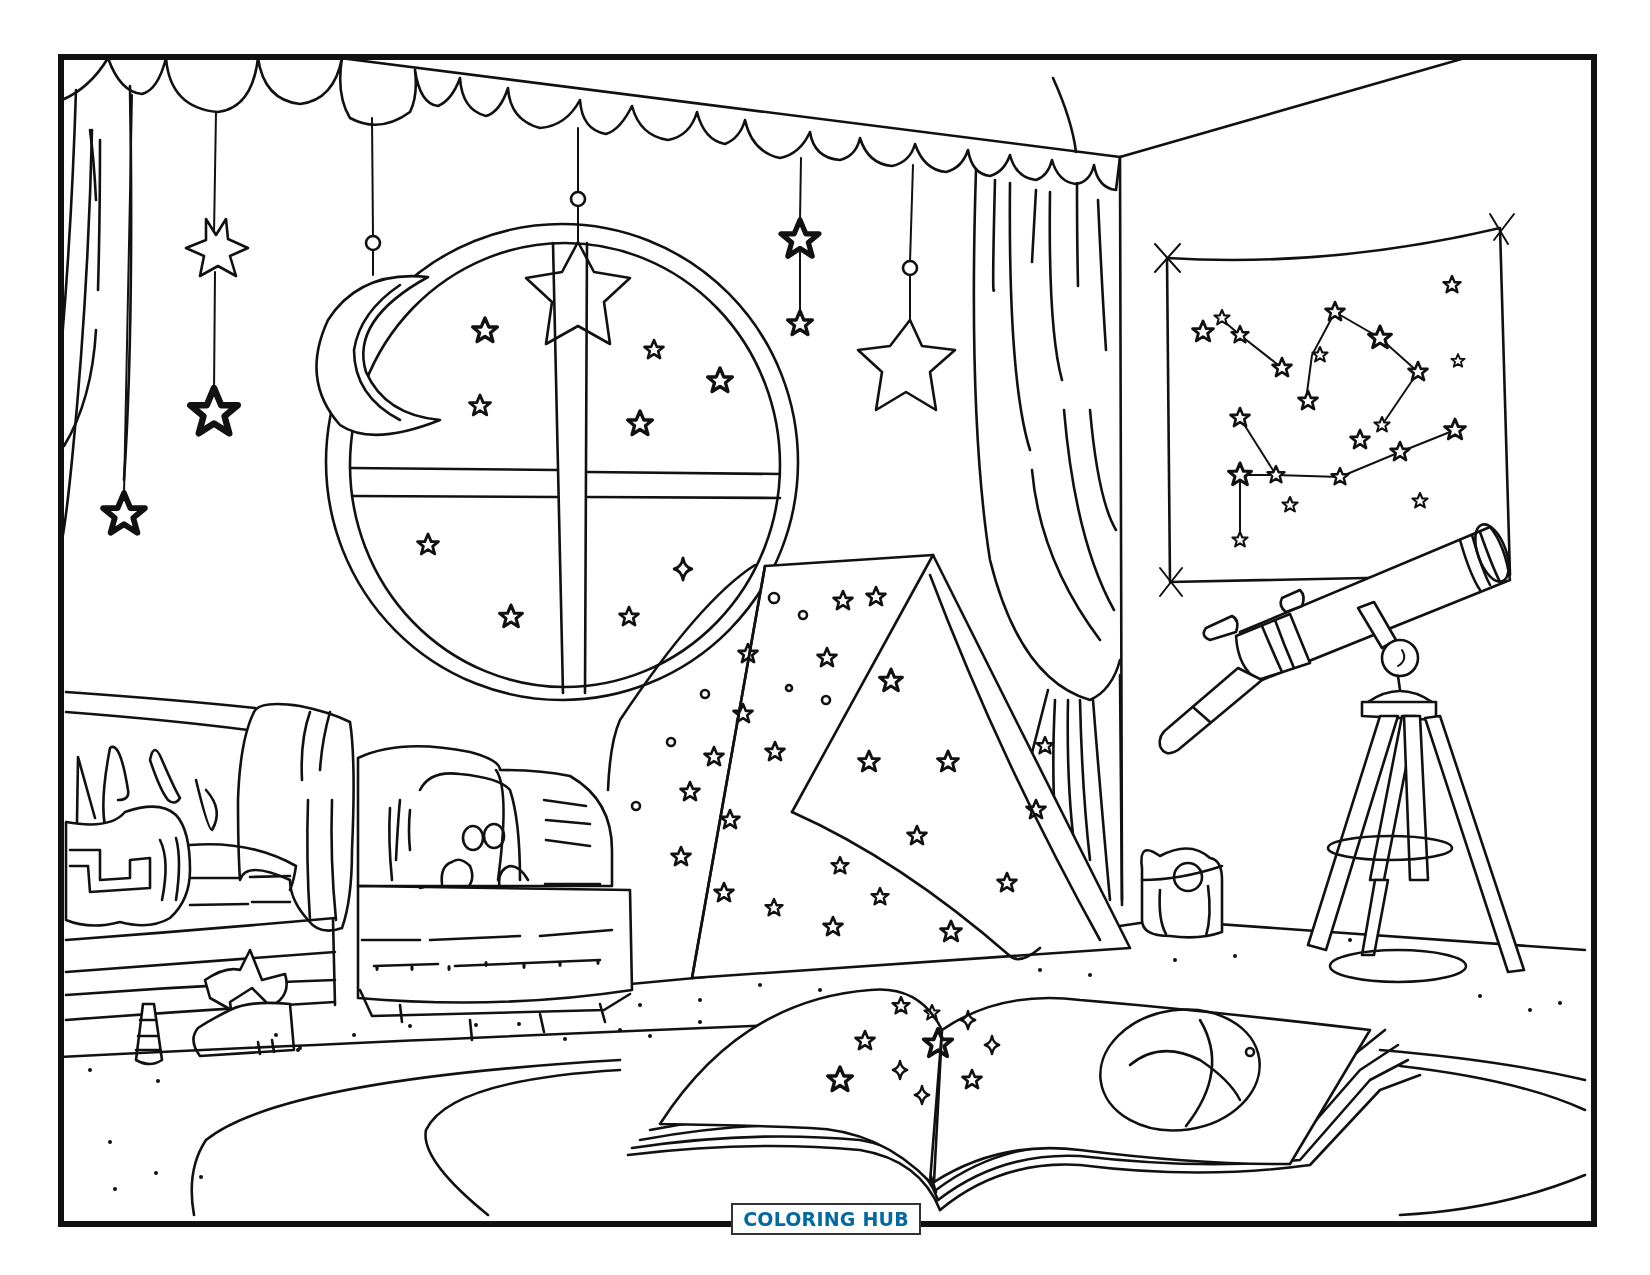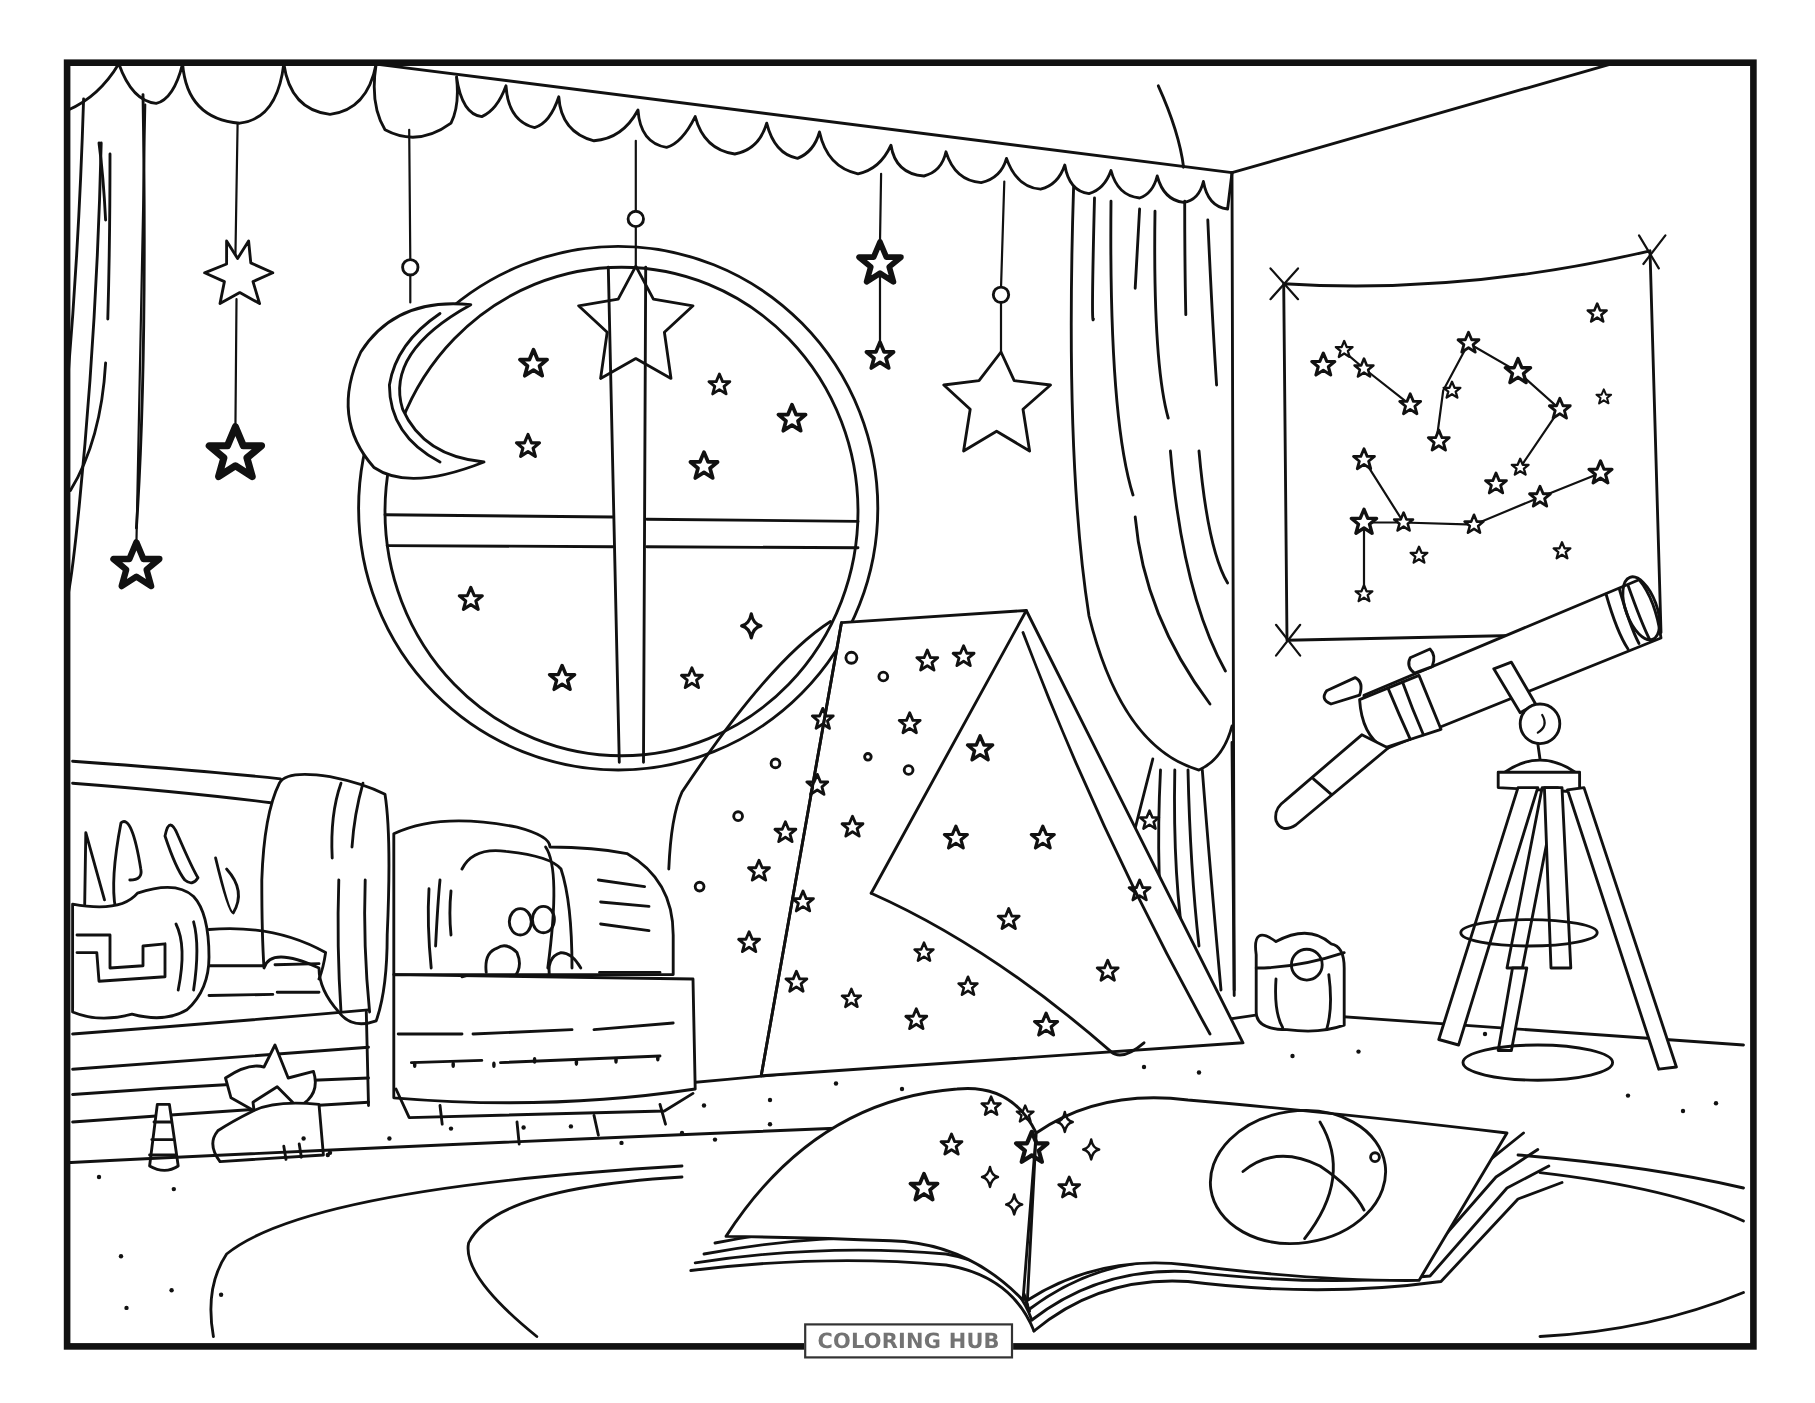--- a/index.html
+++ b/index.html
@@ -4,21 +4,21 @@
 <style>
   html, body { margin: 0; padding: 0; background: #ffffff; }
   body { width: 1650px; height: 1275px; position: relative; overflow: hidden; font-family: "DejaVu Sans", sans-serif; }
   #art { position: absolute; left: 0; top: 0; width: 1650px; height: 1275px; }
   #art .ln { fill: none; stroke: #111111; stroke-width: 2.6; stroke-linecap: round; stroke-linejoin: round; }
   #art .lnw { fill: #ffffff; stroke: #111111; stroke-width: 2.6; stroke-linecap: round; stroke-linejoin: round; }
   #art .thin { fill: none; stroke: #111111; stroke-width: 2; stroke-linecap: round; }
   #art .dot { fill: #111111; }
   .frame { position: absolute; left: 58px; top: 54px; width: 1527px; height: 1161px; border: 6px solid #111111; box-sizing: content-box; pointer-events: none; }
   .logo { position: absolute; left: 731px; top: 1203px; width: 190px; height: 32px; background: #ffffff; border: 2px solid #333333; box-sizing: border-box; display: flex; align-items: center; justify-content: center; }
-  .logo span { font-family: "DejaVu Sans", sans-serif; font-weight: bold; font-size: 19px; letter-spacing: 0.2px; color: #737373; }
+  .logo span { font-family: "DejaVu Sans", sans-serif; font-weight: bold; font-size: 19px; letter-spacing: 0.2px; color: #0369a1; }
 </style>
 </head>
 <body>
 
 <svg id="art" viewBox="0 0 1650 1275" xmlns="http://www.w3.org/2000/svg">
   <defs>
     <path id="star5" d="M0,-10 L2.9,-3.1 L9.5,-3.1 L4.2,1.3 L6.1,8.1 L0,4.2 L-6.1,8.1 L-4.2,1.3 L-9.5,-3.1 L-2.9,-3.1 Z"></path>
     <path id="spark" d="M0,-10 Q1.5,-1.5 8,0 Q1.5,1.5 0,10 Q-1.5,1.5 -8,0 Q-1.5,-1.5 0,-10 Z"></path>
   </defs>
 

